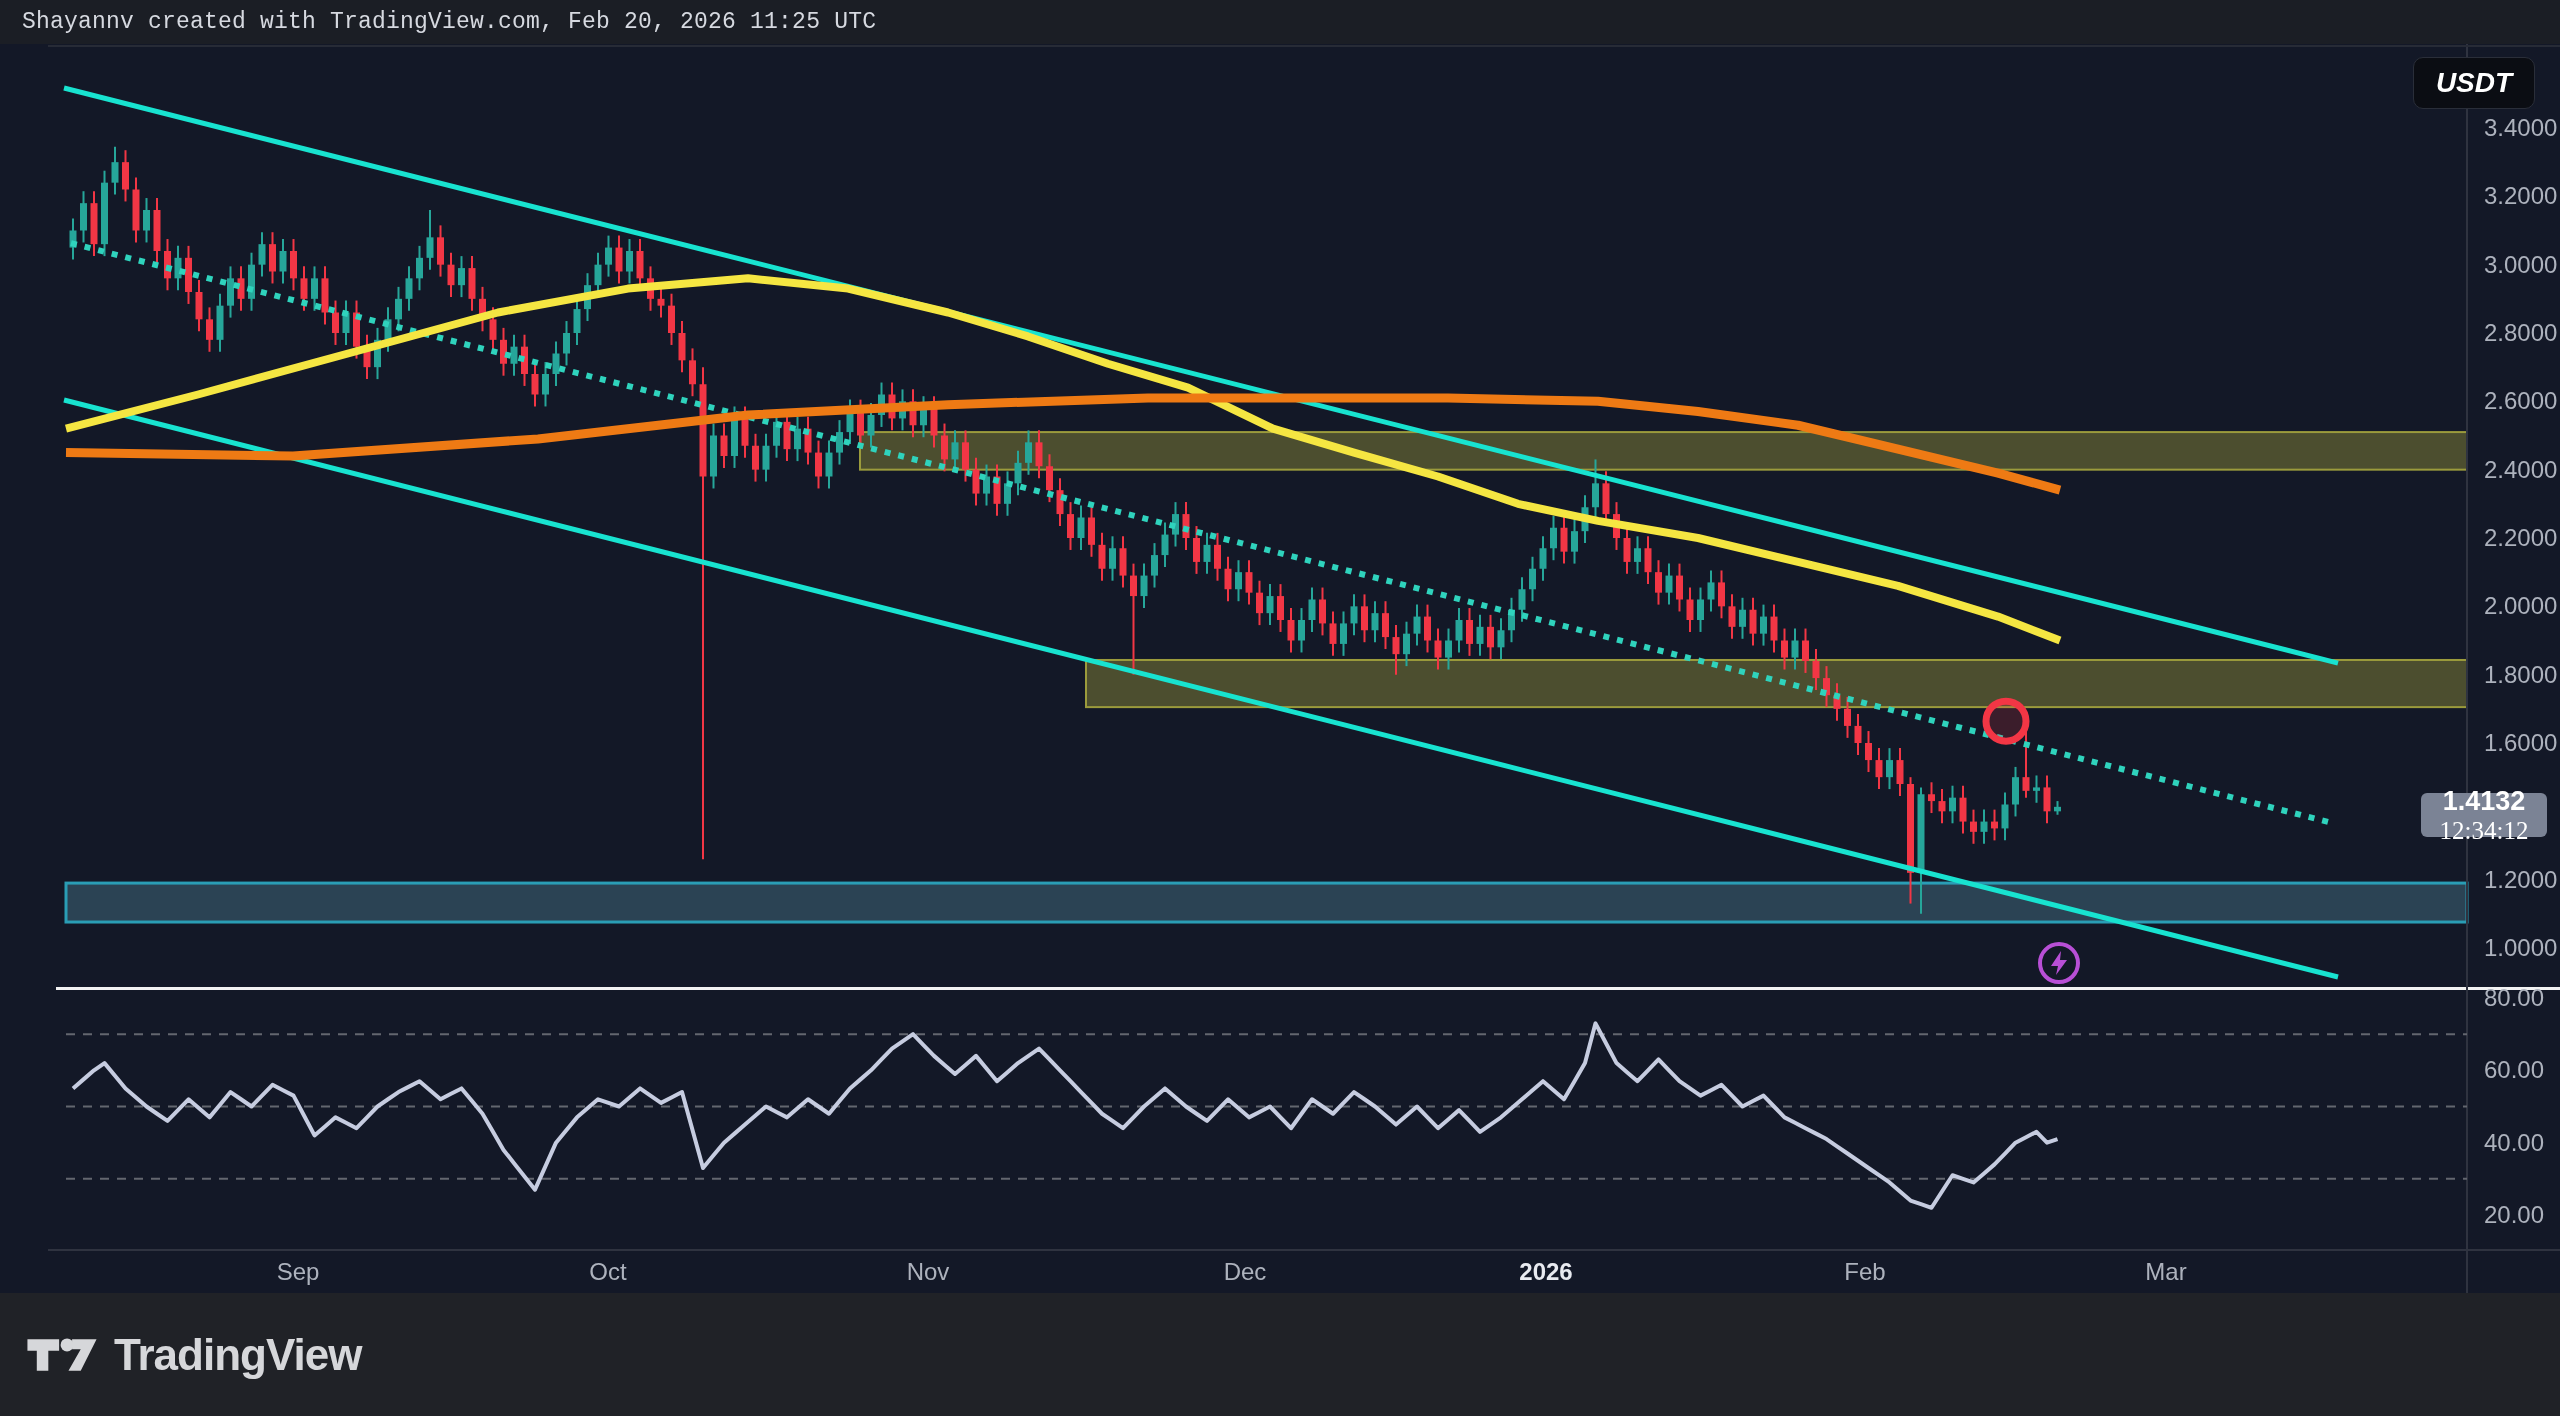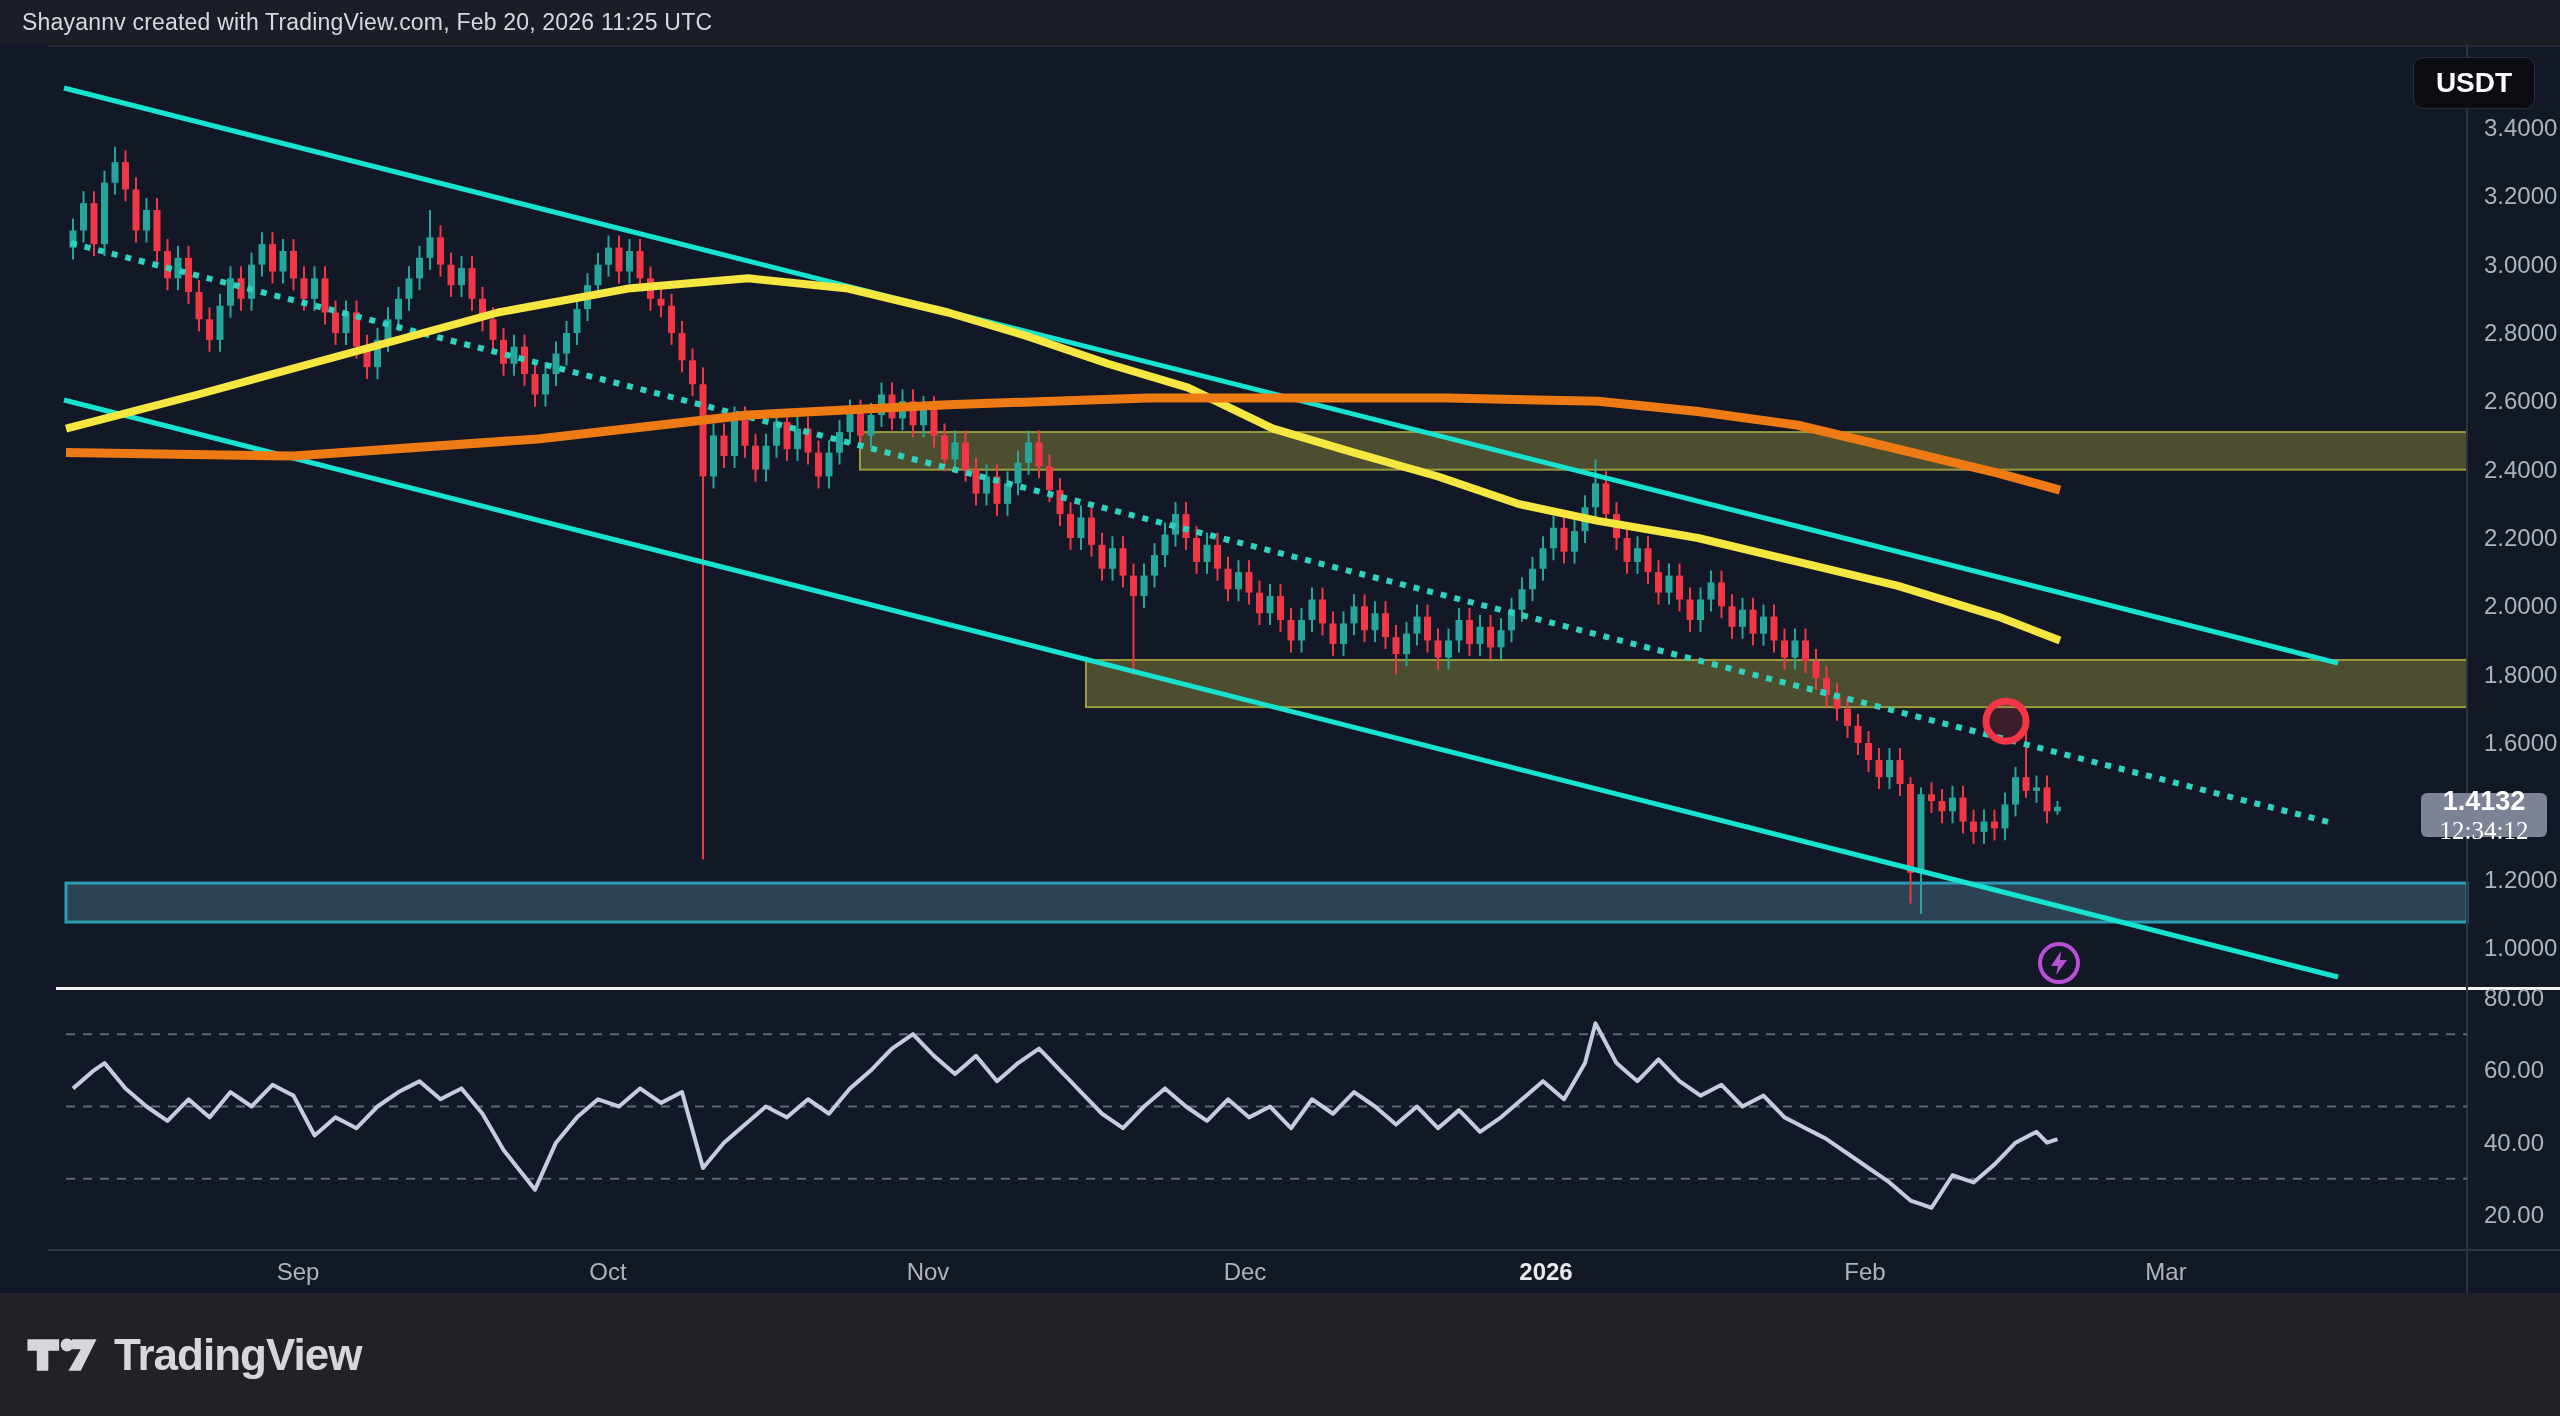--- a/index.html
+++ b/index.html
@@ -1,21 +1,21 @@
 <!DOCTYPE html>
 <html><head>
 <meta charset="utf-8">
 <style>
   html,body{margin:0;padding:0;background:#101217;}
   .screen{position:relative;width:2560px;height:1416px;background:#131827;overflow:hidden;font-family:"Liberation Sans",sans-serif;}
   .header{position:absolute;top:0;left:0;width:2560px;height:44px;background:#1b1e25;}
-  .header .title{position:absolute;left:22px;top:0;height:44px;line-height:44px;color:#d6d9e0;font-size:23px;letter-spacing:.2px;}
+  .header .title{position:absolute;left:22px;top:0;height:44px;line-height:44px;color:#d6d9e0;font-size:23px;letter-spacing:.2px;font-family:Liberation Mono, monospace;}
   .chart-area{position:absolute;top:44px;left:0;width:2560px;height:1249px;background:#131827;padding-left:48px;}
   svg{display:block;}
-  .usdt-badge{position:absolute;left:2413px;top:57px;width:120px;height:50px;background:#0b0d13;border:1px solid #2a2e39;border-radius:10px;color:#ffffff;font-size:28px;font-weight:bold;display:flex;align-items:center;justify-content:center;}
+  .usdt-badge{position:absolute;left:2413px;top:57px;width:120px;height:50px;background:#0b0d13;border:1px solid #2a2e39;border-radius:10px;color:#ffffff;font-size:28px;font-weight:bold;display:flex;align-items:center;justify-content:center;font-style:italic;}
   .price-badge{position:absolute;left:2421px;top:793px;width:126px;height:44px;background:#7b8395;border-radius:6px;color:#ffffff;display:flex;flex-direction:column;align-items:center;justify-content:center;}
   .price-badge .p{font-size:27px;font-weight:bold;line-height:31px;}
   .price-badge .c{font-size:25px;line-height:28px;font-family:Liberation Serif, serif;}
   .footer{position:absolute;top:1293px;left:0;width:2560px;height:123px;background:#202227;display:flex;align-items:center;}
   .footer .logo{margin-left:26px;}
   .footer .brand{margin-left:16px;color:#d6d7da;font-size:44px;font-weight:bold;letter-spacing:-1px;}
 </style>
 </head>
 <body>
 

